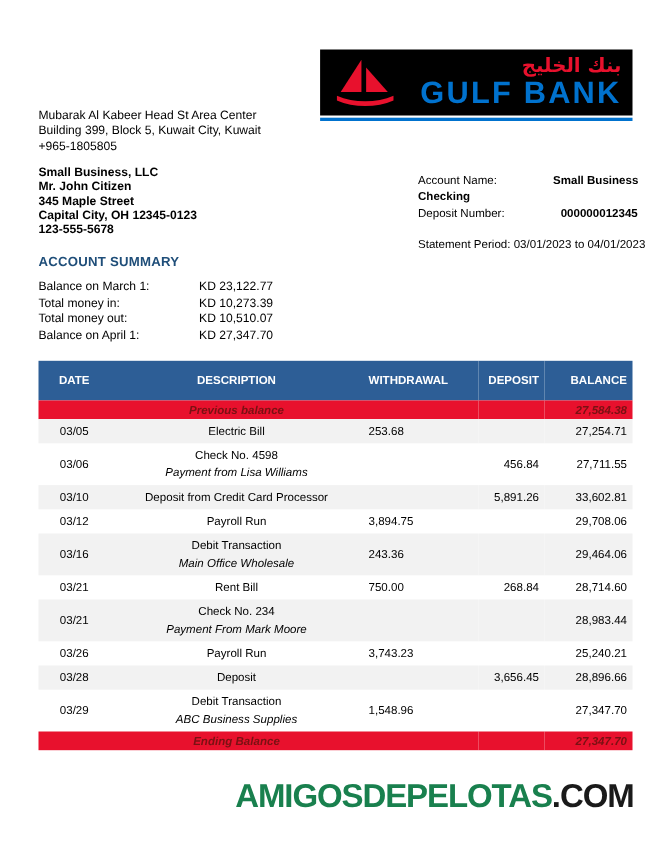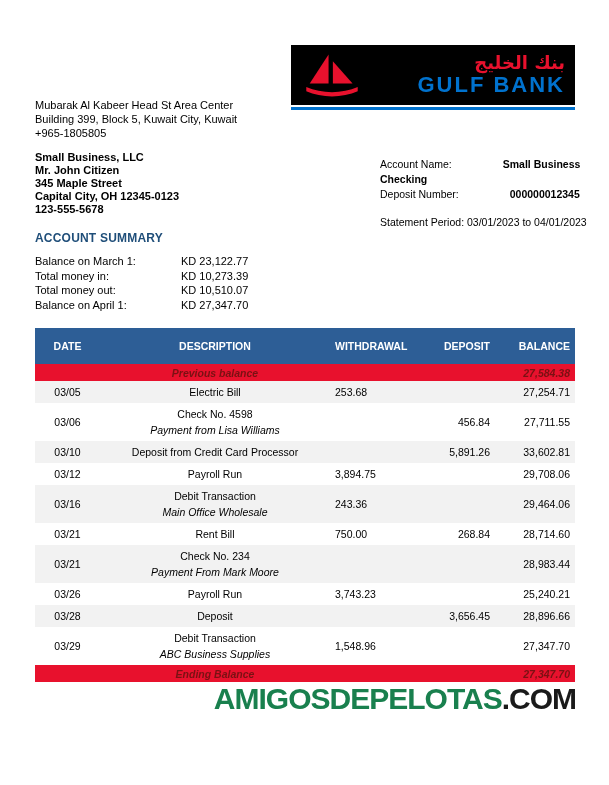--- a/index.html
+++ b/index.html
@@ -10,21 +10,21 @@
     color:#000;
   }
   .page { position:relative; width:609px; height:785px; background:#fff; overflow:hidden; }
 
   
   .logo-wrap { position:absolute; top:45px; left:291px; width:284px; }
   .logo-box { background:#000; height:60px; display:flex; align-items:center; padding:5px 10px 5px 12px; }
   .logo-icon { width:58px; height:48px; flex:0 0 auto; }
   .logo-text { flex:1; text-align:right; display:flex; flex-direction:column; justify-content:center; line-height:1.05; }
   .logo-arabic { color:#E8112D; font-family:"DejaVu Sans", sans-serif; font-size:18px; font-weight:bold; }
-  .logo-english { color:#0072CE; font-size:22px; font-weight:bold; letter-spacing:2px; }
+  .logo-english { color:#0072CE; font-size:28px; font-weight:bold; letter-spacing:2px; }
   .logo-underline { height:3px; background:#0072CE; margin-top:2px; }
 
   
   .bank-address { position:absolute; top:98px; left:35px; font-size:11px; line-height:14px; }
   .customer-block { position:absolute; top:151px; left:35px; font-size:11px; line-height:13px; font-weight:bold; }
   .account-info { position:absolute; top:157px; left:380px; font-size:10.5px; line-height:15px; }
   .account-info .value { font-weight:bold;padding-left:48px; }
   .statement-period { margin-top:13px; }
 
   
@@ -41,21 +41,21 @@
   .c2 { width:105px; text-align:left; }
   .c3 { width:60px;  text-align:right; }
   .c4 { width:80px;  text-align:right; }
   .tx-table td { padding:5px 5px; vertical-align:middle; }
   tr.shaded { background:#F2F2F2; }
   tr.banner { background:#E8112D; }
   tr.banner td { color:#7A1113; font-weight:bold; padding:2px 5px; height:17px;font-style:italic; }
   .detail { font-style:italic; padding-top:4px; }
 
   
-  .footer-brand { position:absolute; top:682px; right:33px; font-size:30px; font-weight:bold; letter-spacing:-1px; white-space:nowrap; }
+  .footer-brand { position:absolute; top:708px; right:33px; font-size:30px; font-weight:bold; letter-spacing:-1px; white-space:nowrap; }
   .brand-green { color:#19804E; }
   .brand-dark { color:#1A1A1A; }
 </style>
 </head>
 <body>
 
 <div class="page">
 
   <div class="logo-wrap">
     <div class="logo-box">

